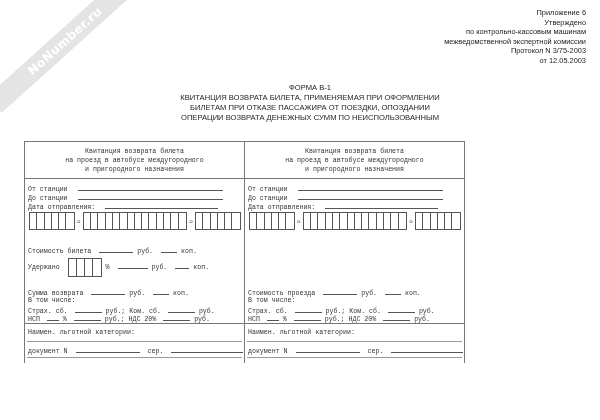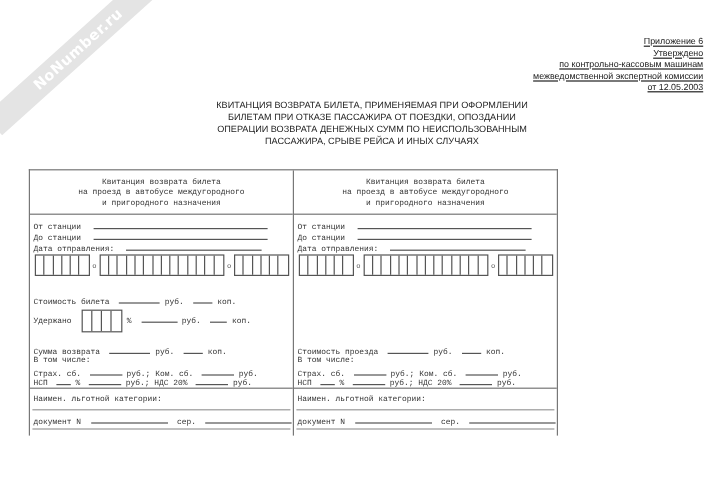--- a/index.html
+++ b/index.html
@@ -7,22 +7,22 @@
     width: 600px; height: 420px; background: #ffffff; position: relative; overflow: hidden;
     font-family: "Liberation Sans", sans-serif; color: #1a1a1a;
   }
   .watermark {
     position: absolute; left: -30px; top: 30px; width: 190px; height: 22px;
     background: #e4e4e4; transform: rotate(-42deg); transform-origin: center;
     color: #ffffff; font-family: "DejaVu Sans", sans-serif; font-weight: bold; font-size: 12px;
     text-align: center; line-height: 22px; letter-spacing: 0.5px;
   }
   .approval {
-    position: absolute; right: 14px; top: 30px; text-align: right;
-    font-size: 7.4px; line-height: 9.5px; color: #222; text-decoration: underline;
+    position: absolute; right: 14px; top: 8px; text-align: right;
+    font-size: 7.4px; line-height: 9.5px; color: #222;
   }
   .form-title {
     position: absolute; left: 160px; width: 300px; top: 83px; text-align: center;
     font-size: 7.6px; line-height: 10px; color: #222;
   }
   .form-table {
     position: absolute; left: 24px; top: 141px; width: 439px; height: 221px;
     border-top: 1px solid #777; border-left: 1px solid #777; border-right: 1px solid #777;
   }
   .col {
@@ -51,28 +51,29 @@
 </head>
 <body>
 
 <div class="watermark">NoNumber.ru</div>
 
 <div class="approval">
   <div>Приложение 6</div>
   <div>Утверждено</div>
   <div>по контрольно-кассовым машинам</div>
   <div>межведомственной экспертной комиссии</div>
+  <div>Протокол N 3/75-2003</div>
   <div>от 12.05.2003</div>
 </div>
 
 <div class="form-title">
+  <div>ФОРМА В-1</div>
   <div>КВИТАНЦИЯ ВОЗВРАТА БИЛЕТА, ПРИМЕНЯЕМАЯ ПРИ ОФОРМЛЕНИИ</div>
   <div>БИЛЕТАМ ПРИ ОТКАЗЕ ПАССАЖИРА ОТ ПОЕЗДКИ, ОПОЗДАНИИ</div>
   <div>ОПЕРАЦИИ ВОЗВРАТА ДЕНЕЖНЫХ СУММ ПО НЕИСПОЛЬЗОВАННЫМ</div>
-  <div>ПАССАЖИРА, СРЫВЕ РЕЙСА И ИНЫХ СЛУЧАЯХ</div>
 </div>
 
 <div class="form-table">
 
   <div class="col left">
     <div class="hdr">
       <div>Квитанция возврата билета</div>
       <div>на проезд в автобусе междугородного</div>
       <div>и пригородного назначения</div>
     </div>

